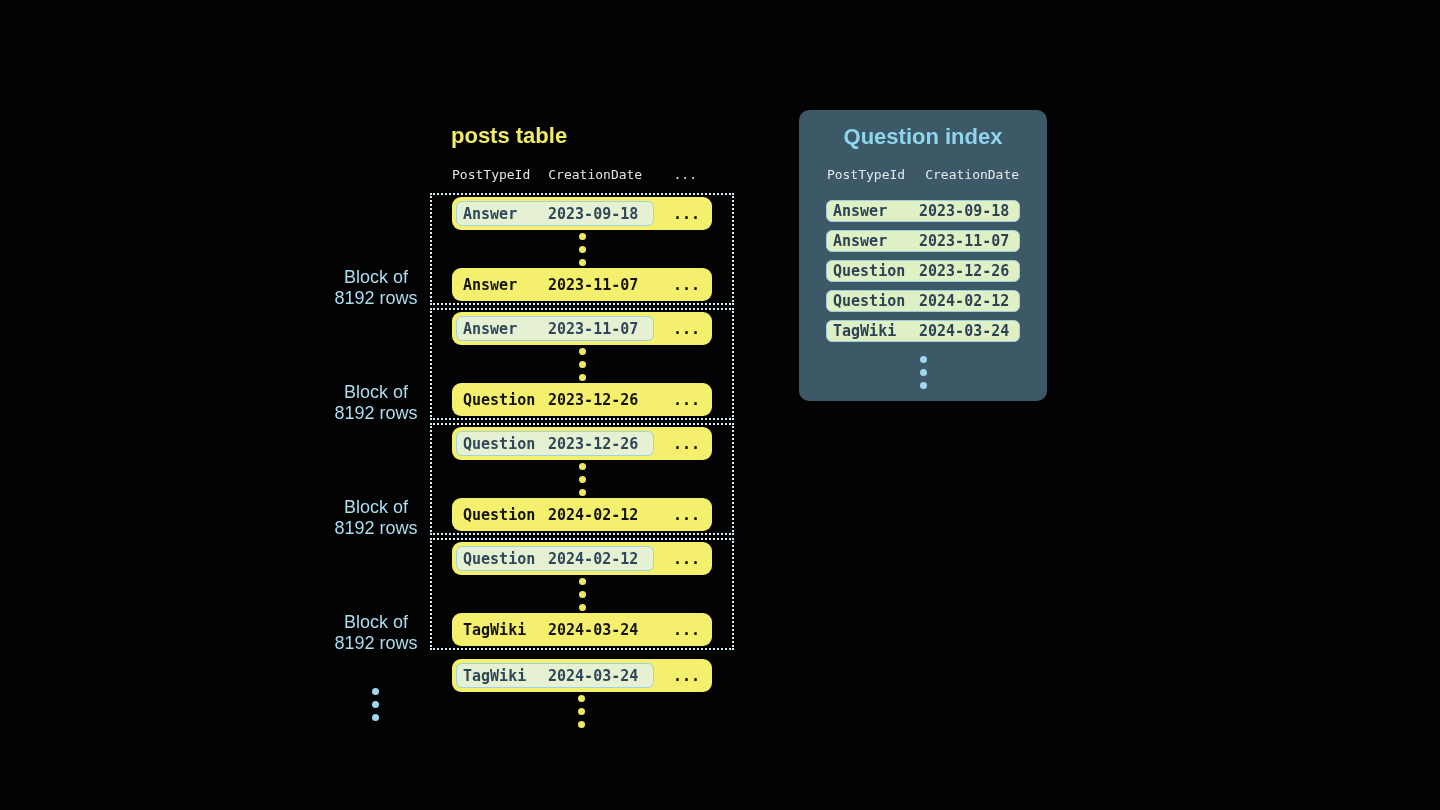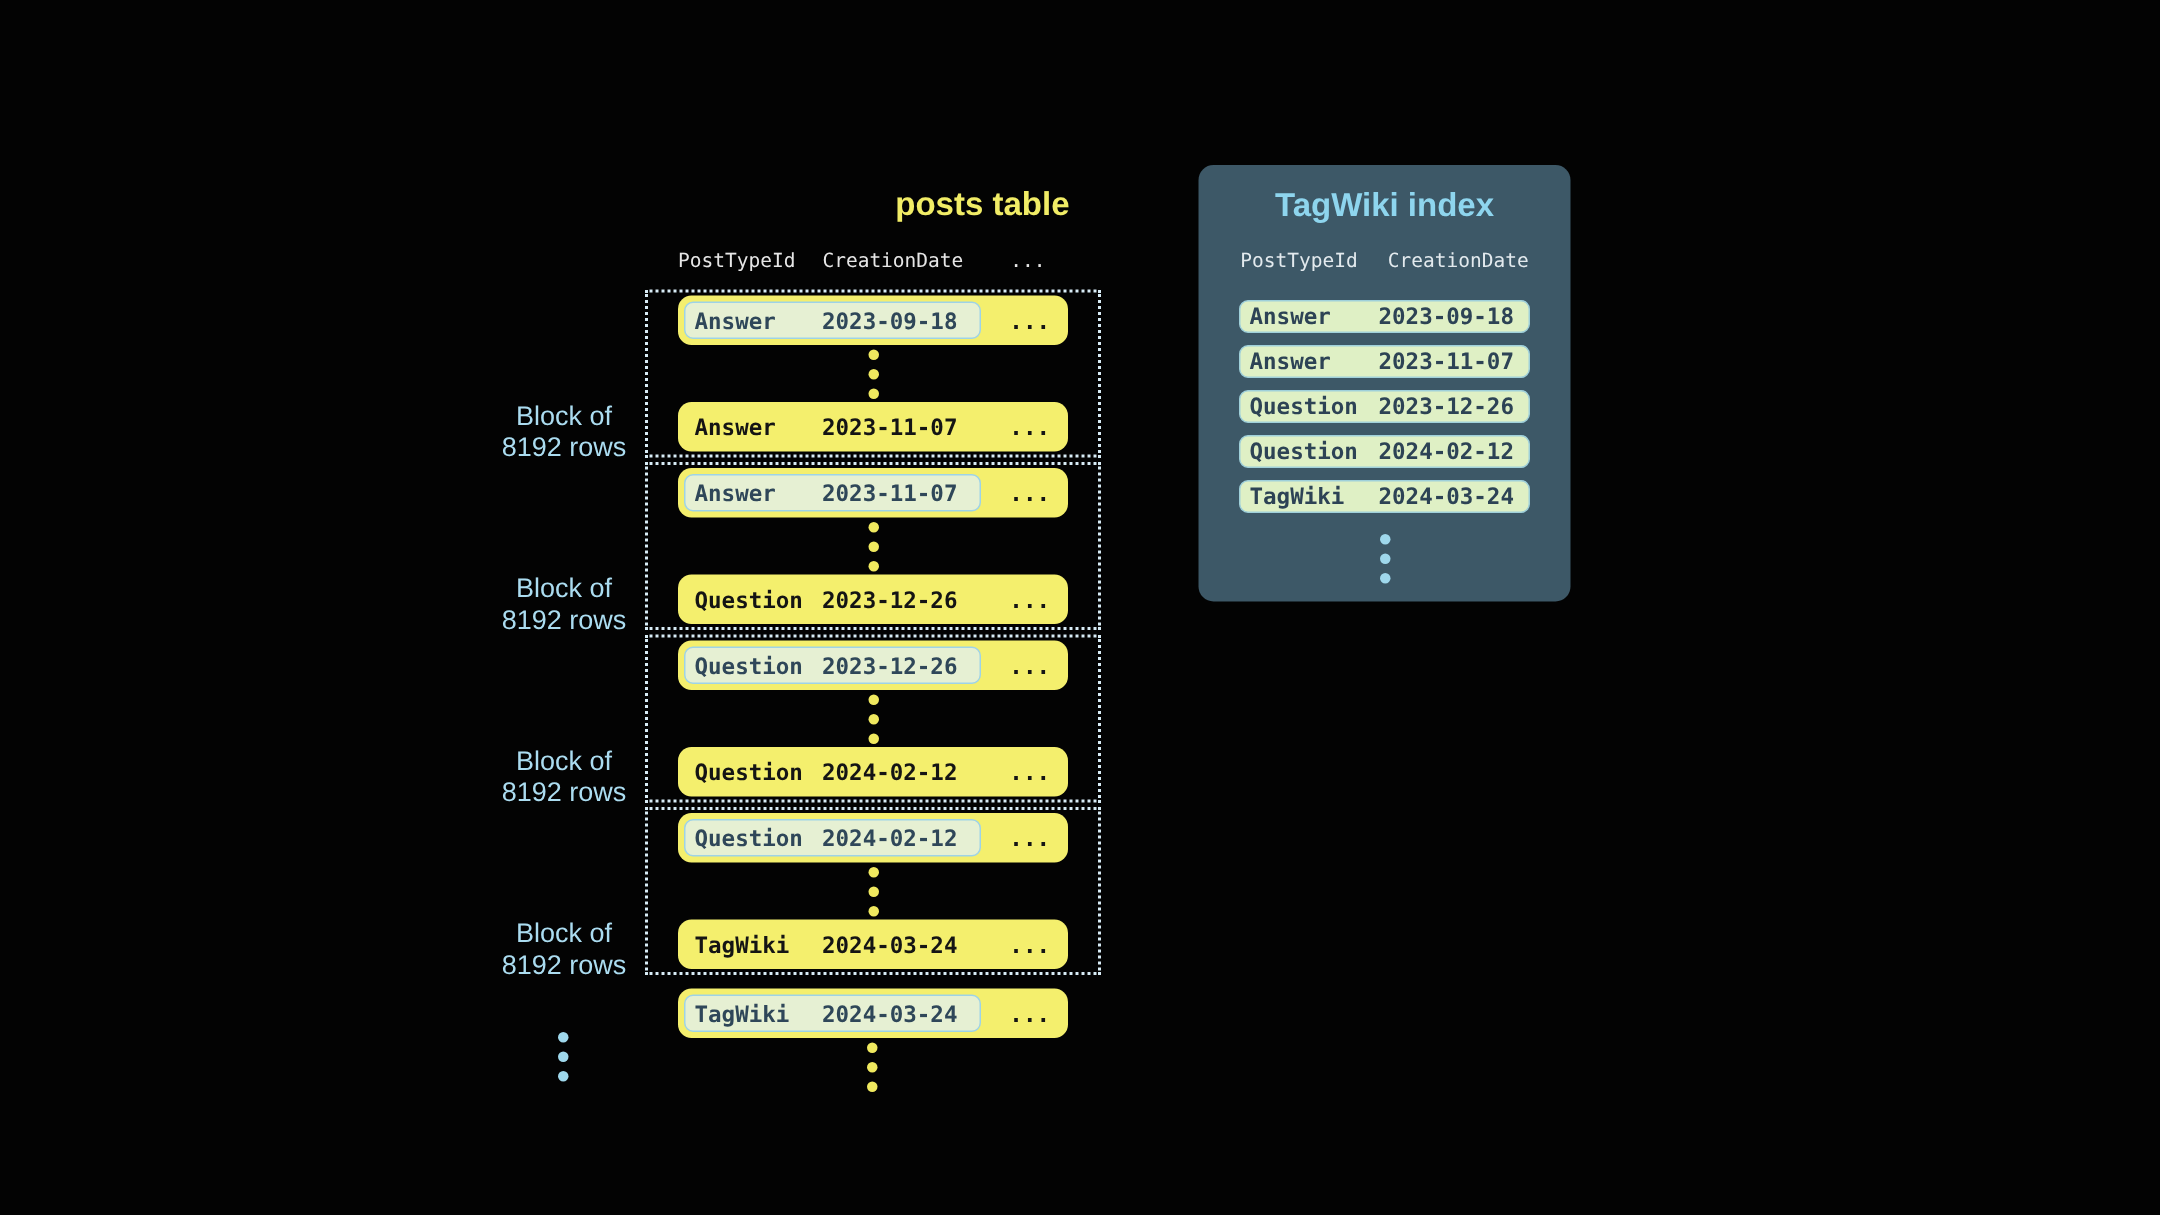--- a/index.html
+++ b/index.html
@@ -4,21 +4,21 @@
 <style>
   html,body { margin:0; padding:0; background:#030303; }
   .stage {
     position:relative; width:1440px; height:810px; background:#030303;
     font-family:"Liberation Sans", sans-serif; overflow:hidden;
   }
 
   
   .posts-title {
     position:absolute; left:451px; top:123px; width:262px;
-    text-align:right; font-size:22px; font-weight:600; color:#f1ec66;
+    text-align:left; font-size:22px; font-weight:600; color:#f1ec66;
   }
   .table-header {
     position:absolute; left:452px; top:167px; width:260px;
     display:flex; align-items:center;
     font-family:"DejaVu Sans Mono", monospace; font-size:13px; color:#e6e6e6;
   }
   .table-header .col2 { margin-left:18px; }
   .table-header .col3 { margin-left:auto; margin-right:15px; }
 
   .blocks { position:absolute; left:430px; top:193px; }
@@ -220,21 +220,21 @@
     <span class="d"></span>
     <span class="d"></span>
   </div>
   <div class="vdots blue left-bottom-dots">
     <span class="d"></span>
     <span class="d"></span>
     <span class="d"></span>
   </div>
 
   <div class="panel">
-    <div class="panel-title">TagWiki index</div>
+    <div class="panel-title">Question index</div>
     <div class="panel-header">
       <span>PostTypeId</span>
       <span>CreationDate</span>
     </div>
     <div class="index-rows">
       <div class="index-row">
         <span class="itype">Answer</span>
         <span class="idate">2023-09-18</span>
       </div>
       <div class="index-row">

